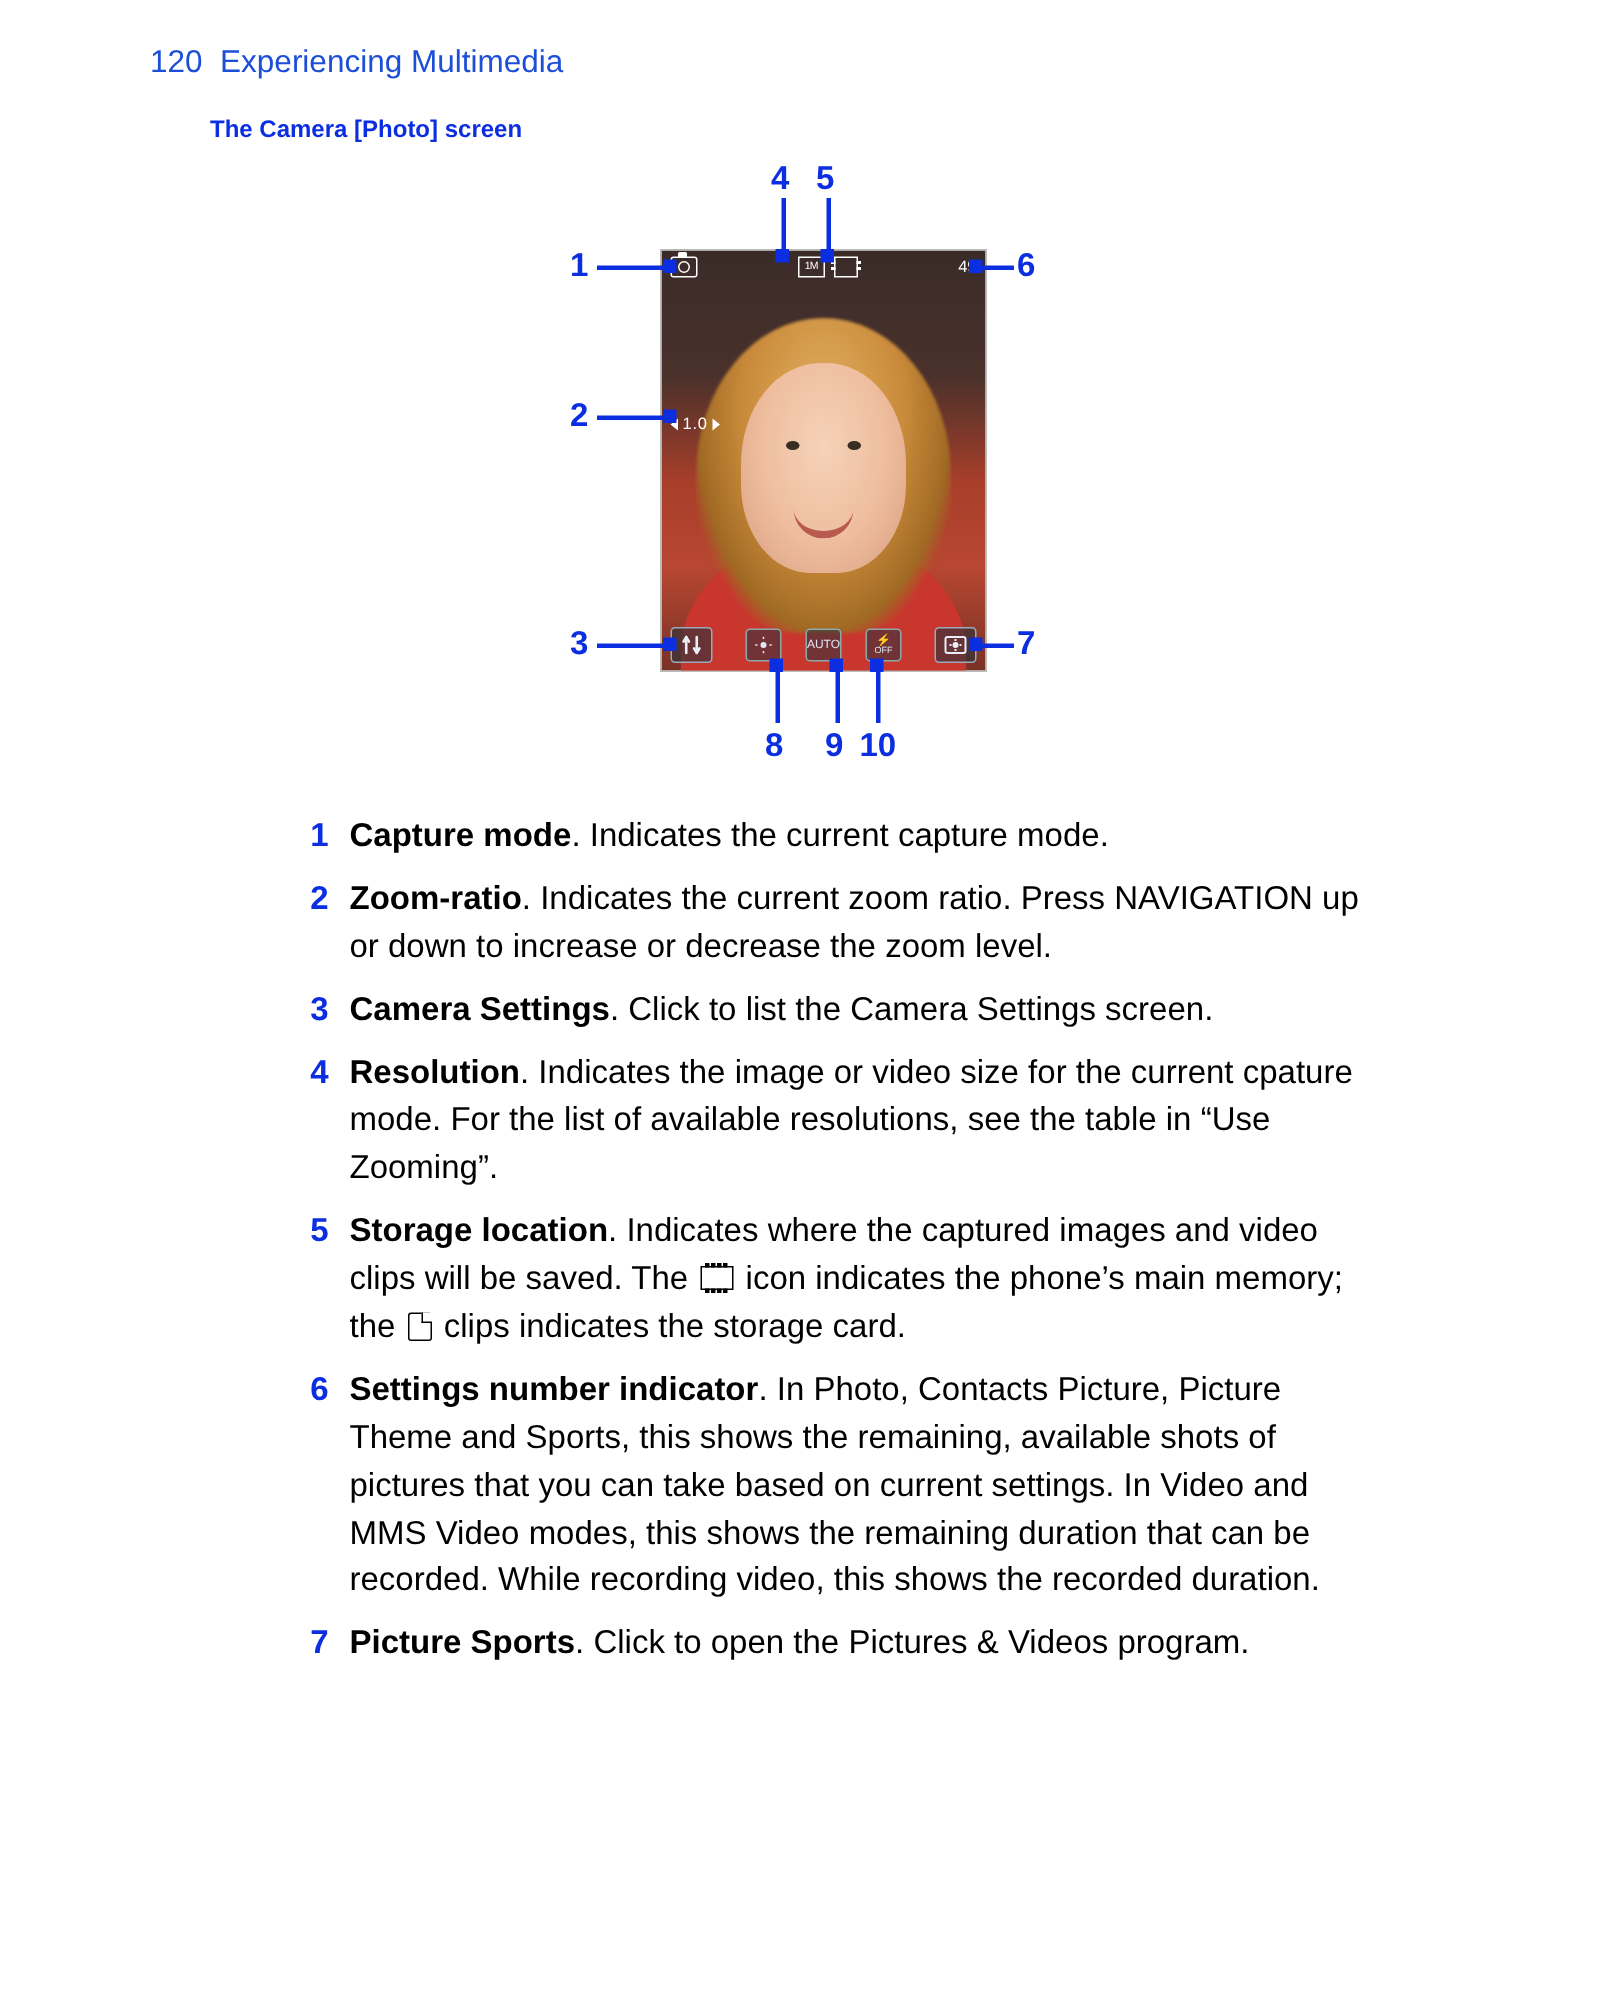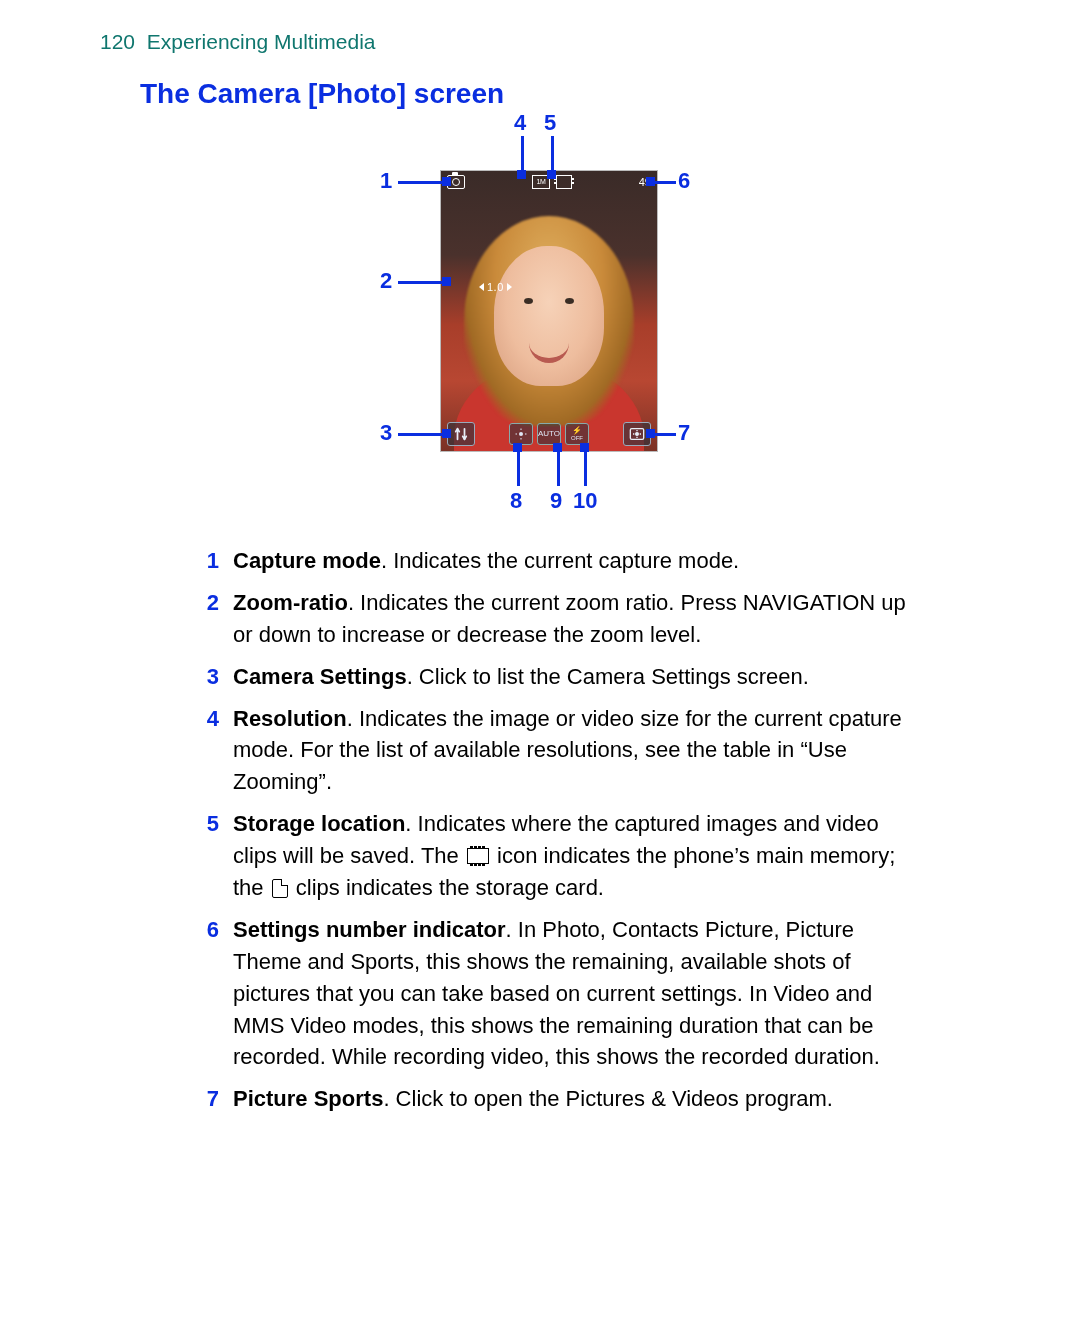--- a/index.html
+++ b/index.html
@@ -12,35 +12,36 @@
   }
   .page {
     width: 1080px;
     height: 1327px;
     box-sizing: border-box;
     padding: 30px 100px 40px 100px;
     position: relative;
   }
   .running-header {
     font-size: 21px;
-    color: #0f766e;
+    color: #1d4ed8;
     margin-bottom: 24px;
   }
   .h1 {
     color: #0a2ee0;
     font-size: 30px;
     font-weight: 700;
     margin-left: 40px;
     margin-bottom: 6px;
   }
   .h2 {
     color: #0a2ee0;
-    font-size: 28px;
+    font-size: 16px;
     font-weight: 700;
     margin-left: 40px;
+    margin-bottom: 10px;
   }
 
   
   .diagram {
     position: relative;
     width: 560px;
     height: 415px;
     margin: 0 auto 20px auto;
   }
   .screen {
@@ -94,35 +95,35 @@
   .cam-ico::after{ content:''; position:absolute; left:4px; top:2px; width:6px; height:6px; border:1.5px solid #fff; border-radius:50%;}
   .res-ico {
     width:16px; height:12px; border:1px solid #fff; font-size:7px; line-height:12px; text-align:center; letter-spacing:-0.5px;
   }
   .chip-ico {
     width:14px; height:12px; border:1px solid #fff; position:relative;
   }
   .chip-ico::before{content:'';position:absolute;left:-3px;top:2px;width:3px;height:2px;background:#fff;box-shadow:0 4px 0 #fff, 17px 0 0 #fff, 17px 4px 0 #fff;}
   .midbar {
     position:absolute; top:110px; left:6px; font-size:11px; letter-spacing:0.5px;
-    display:flex; align-items:center; gap:2px;margin-left:32px;
+    display:flex; align-items:center; gap:2px;
   }
   .midbar::before{ content:''; display:inline-block; width:0;height:0;border-top:4px solid transparent;border-bottom:4px solid transparent;border-right:5px solid #fff; margin-right:1px;}
   .midbar::after{ content:''; display:inline-block; width:0;height:0;border-top:4px solid transparent;border-bottom:4px solid transparent;border-left:5px solid #fff; margin-left:1px;}
   .botbar {
     position:absolute; bottom:3px; left:0; right:0; height:28px;
     display:flex; align-items:center; justify-content:space-between; padding:0 6px; gap:6px;
   }
   .tool, .viewer {
     width:26px; height:22px; border:1px solid #9ab; border-radius:3px;
     background: rgba(40,50,60,0.6);
     display:flex; align-items:center; justify-content:center;
     font-size:12px;
   }
-  .toolcluster{ display:flex; gap:4px; }
+  .toolcluster{ display:flex; gap:16px; }
   .mini {
     width:22px; height:20px; border:1px solid #8aa; border-radius:3px;
     background: rgba(40,50,60,0.55);
     display:flex; align-items:center; justify-content:center; font-size:8px; line-height:1; color:#dfe7f5;
     flex-direction:column;
   }
   .mini small{font-size:6px;}
 
   
   .callout-num {

